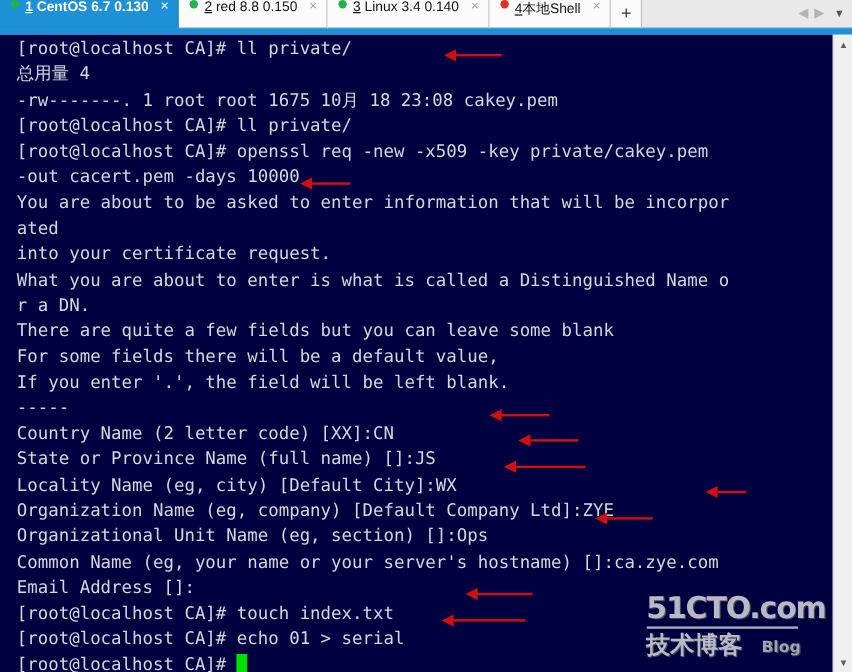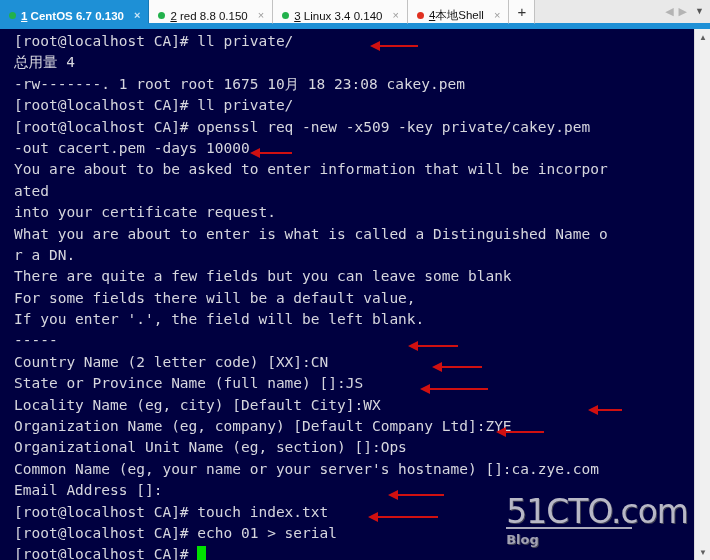--- a/index.html
+++ b/index.html
@@ -19,23 +19,22 @@
   .tabbar {
     position: absolute; left: 0; top: 0;
     width: 710px; height: 24px;
     background: #e9e9e9;
     display: flex;
     align-items: stretch;
   }
   .tab {
     position: relative;
     display: flex;
-    align-items: center;
     height: 24px;
-    padding: 8px 6px 0 9px;
+    padding: 0 6px 0 9px;
     background: #fbfbfb;
     border-right: 1px solid #c2c2c2;
     border-bottom: 1px solid #1e90d6;
     font-size: 11.5px;
     color: #111;
     white-space: nowrap;
     cursor: default;
   }
   .tab.active {
     background: #1e90d6;
@@ -141,22 +140,22 @@
   
   .watermark {
     position: absolute;
     right: 22px; bottom: 12px;
     text-align: left;
     opacity: 0.92;
     pointer-events: none;
   }
   .wm-top {
     font-family: "DejaVu Sans", sans-serif;
-    font-weight: normal;
-    font-size: 33px;
+    font-weight: bold;
+    font-size: 25px;
     line-height: 27px;
     color: #c8c8d2;
     letter-spacing: -1px;
     text-shadow: 1px 1px 0 #4a4a5a;
     margin-top: 44px;
   }
   .wm-rule {
     width: 126px; height: 2px;
     background: #b9b9c6;
     margin: 2px 0 3px 0;
@@ -172,20 +171,21 @@
     color: #c8c8d2;
     text-shadow: 1px 1px 0 #4a4a5a;
   }
   .wm-blog {
     font-family: "DejaVu Sans", sans-serif;
     font-weight: bold;
     font-size: 13px;
     line-height: 16px;
     color: #b0b0bd;
     text-shadow: 1px 1px 0 #4a4a5a;
+    margin-left: 10px;
   }
 
   
   .scrollbar {
     position: absolute;
     right: 0; top: 29px;
     width: 16px; height: 531px;
     background: #f0f0f0;
     border-left: 1px solid #dcdcdc;
   }
@@ -287,20 +287,21 @@
       <div class="arrow" style="left: 368px; top: 512px; width: 70px;">
         <div class="head" style="border-right-color: rgb(208, 16, 16);"></div>
         <div class="shaft" style="background: rgb(208, 16, 16);"></div>
       </div>
     </div>
 
   <div class="watermark">
     <div class="wm-top">51CTO.com</div>
     <div class="wm-rule"></div>
     <div class="wm-bot">
+      <span class="wm-cn">技术博客</span>
       <span class="wm-blog">Blog</span>
     </div>
   </div>
 
   <div class="scrollbar">
     <div class="sb-up">▲</div>
     <div class="sb-track"></div>
     <div class="sb-down">▼</div>
   </div>
 

